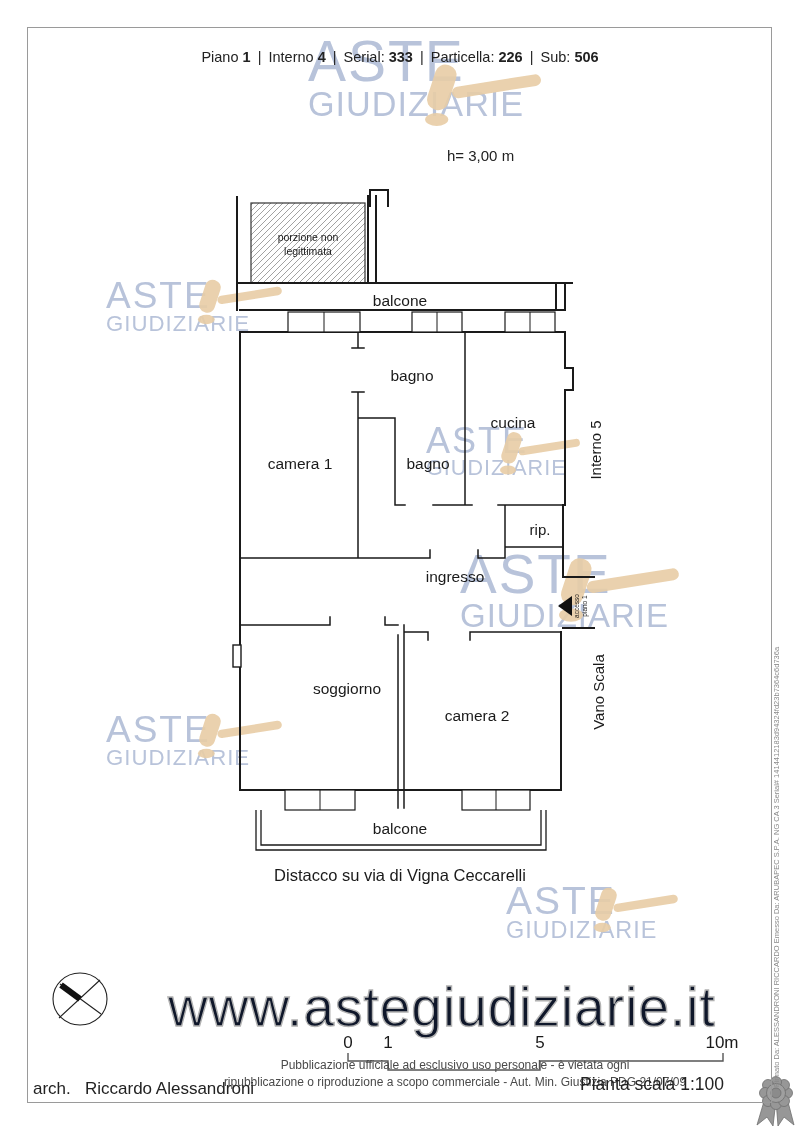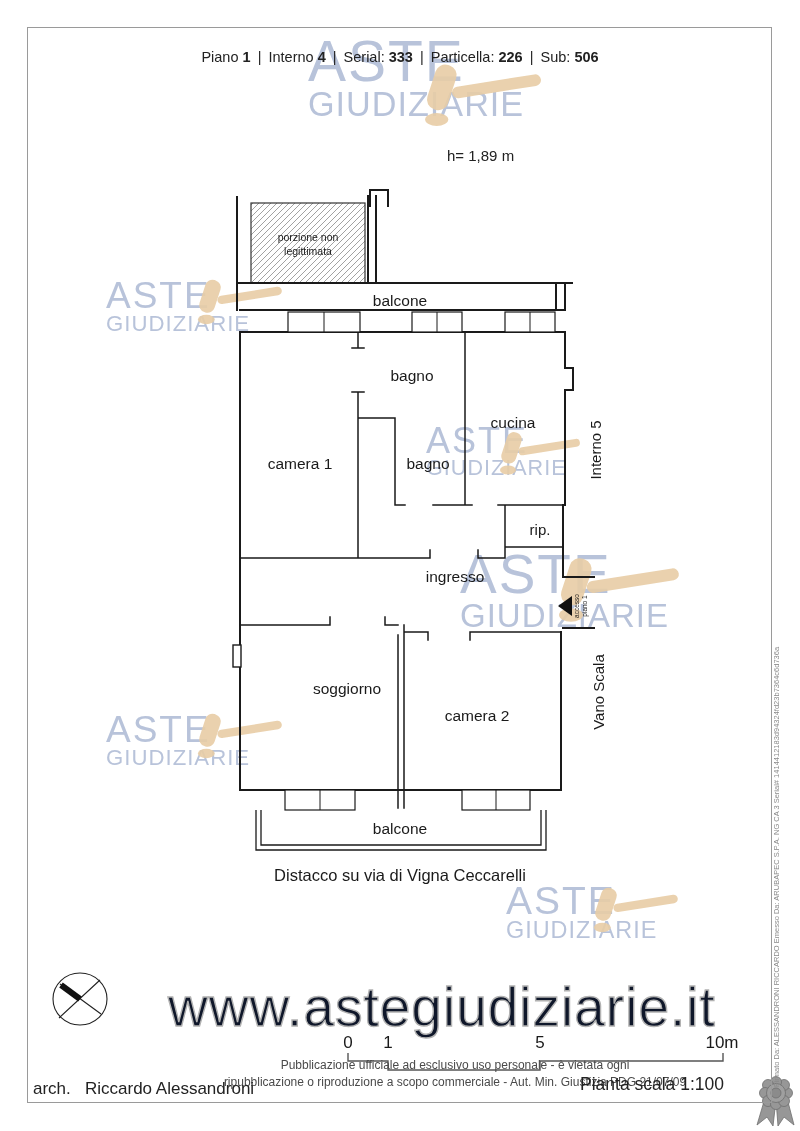--- a/index.html
+++ b/index.html
@@ -93,21 +93,21 @@
     <span class="b">333</span>
     <span class="sep">|</span>
     <span>Particella:</span>
     <span class="b">226</span>
     <span class="sep">|</span>
     <span>Sub:</span>
     <span class="b">506</span>
   </div>
 </div>
 
-<div class="abs height-note">h= 1,89 m</div>
+<div class="abs height-note">h= 3,00 m</div>
 
 <svg class="abs svg-layer" width="800" height="1131" viewBox="0 0 800 1131">
   <defs>
     <pattern id="hatch" width="6" height="6" patternUnits="userSpaceOnUse">
       <path d="M0 6 L6 0" stroke="#8a8a8a" stroke-width="0.8"></path>
     </pattern>
   </defs>
 
   <rect x="251" y="203" width="114" height="80" fill="url(#hatch)" stroke="#333" stroke-width="1.2"></rect>
   <text x="308" y="241" text-anchor="middle" font-size="10.5">porzione non</text>

